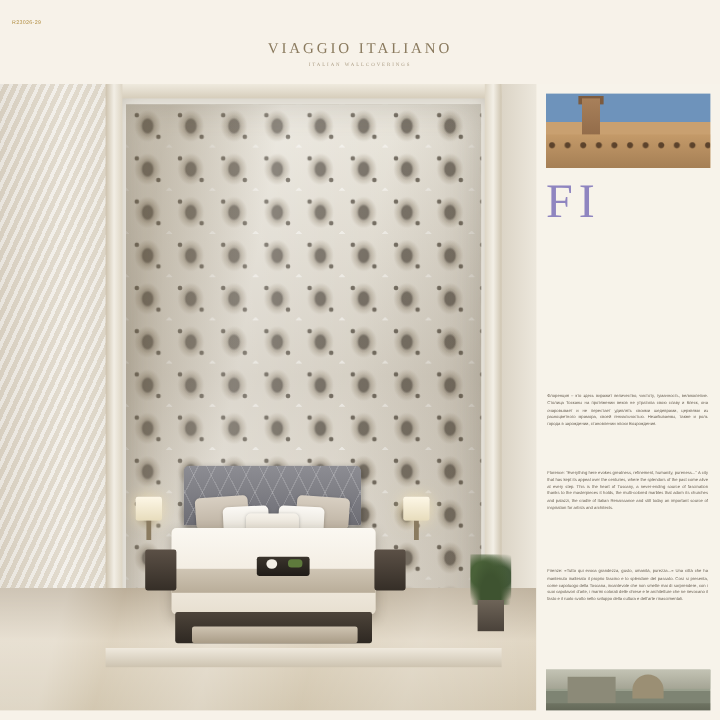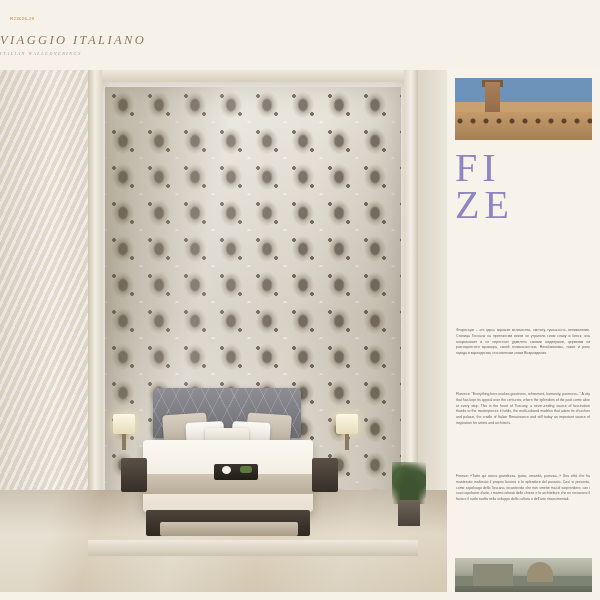--- a/index.html
+++ b/index.html
@@ -32,22 +32,21 @@
     position: absolute;
     left: 10px; top: 16px;
     font-size: 4.4px;
     letter-spacing: 0.3px;
     color: #b08b3d;
     font-family: "Liberation Sans", sans-serif;
   }
   .brand {
     position: absolute;
     left: 0; right: 0; top: 33px;
-    text-align: left;
-    font-style: italic;
+    text-align: center;
   }
   .brand-name {
     font-family: "Liberation Serif", serif;
     font-size: 12.5px;
     letter-spacing: 2.4px;
     color: #8a7a5e;
     display: block;
   }
   .brand-sub {
     font-family: "Liberation Serif", serif;
@@ -316,21 +315,20 @@
 
     <div class="right-photo-top">
       <div class="tower-top"></div>
       <div class="tower"></div>
       <div class="facade"></div>
       <div class="facade-win"></div>
     </div>
 
     <div class="title-block">
       <span class="big-title">FI</span>
-      <span class="big-title">ZE</span>
     </div>
 
     <div class="copy copy-ru">Флоренция – это здесь виражит величество, чистоту, гуманность, великолепие. Столица Тосканы на протяжении веков не утратила свою славу и блеск, она очаровывает и не перестает удивлять своими шедеврами, церквями из разноцветного мрамора, своей гениальностью. Незабываемы, также и роль города в зарождении, становлении эпохи Возрождения.</div>
     <div class="copy copy-en">Florence: "Everything here evokes greatness, refinement, humanity, pureness..." A city that has kept its appeal over the centuries, where the splendors of the past come alive at every step. This is the heart of Tuscany, a never-ending source of fascination thanks to the masterpieces it holds, the multi-colored marbles that adorn its churches and palazzi, the cradle of Italian Renaissance and still today an important source of inspiration for artists and architects.</div>
     <div class="copy copy-it">Firenze: «Tutto qui evoca grandezza, gusto, umanità, purezza...» Una città che ha mantenuto inalterato il proprio fascino e lo splendore del passato. Così si presenta, come capoluogo della Toscana, incantevole che non smette mai di sorprendere, con i suoi capolavori d'arte, i marmi colorati delle chiese e le architetture che ne rievocano il fasto e il ruolo svolto nello sviluppo della cultura e dell'arte rinascimentali.</div>
 
     <div class="right-photo-bottom">
       <div class="rpb-sky"></div>
       <div class="rpb-building"></div>
       <div class="rpb-dome"></div>

